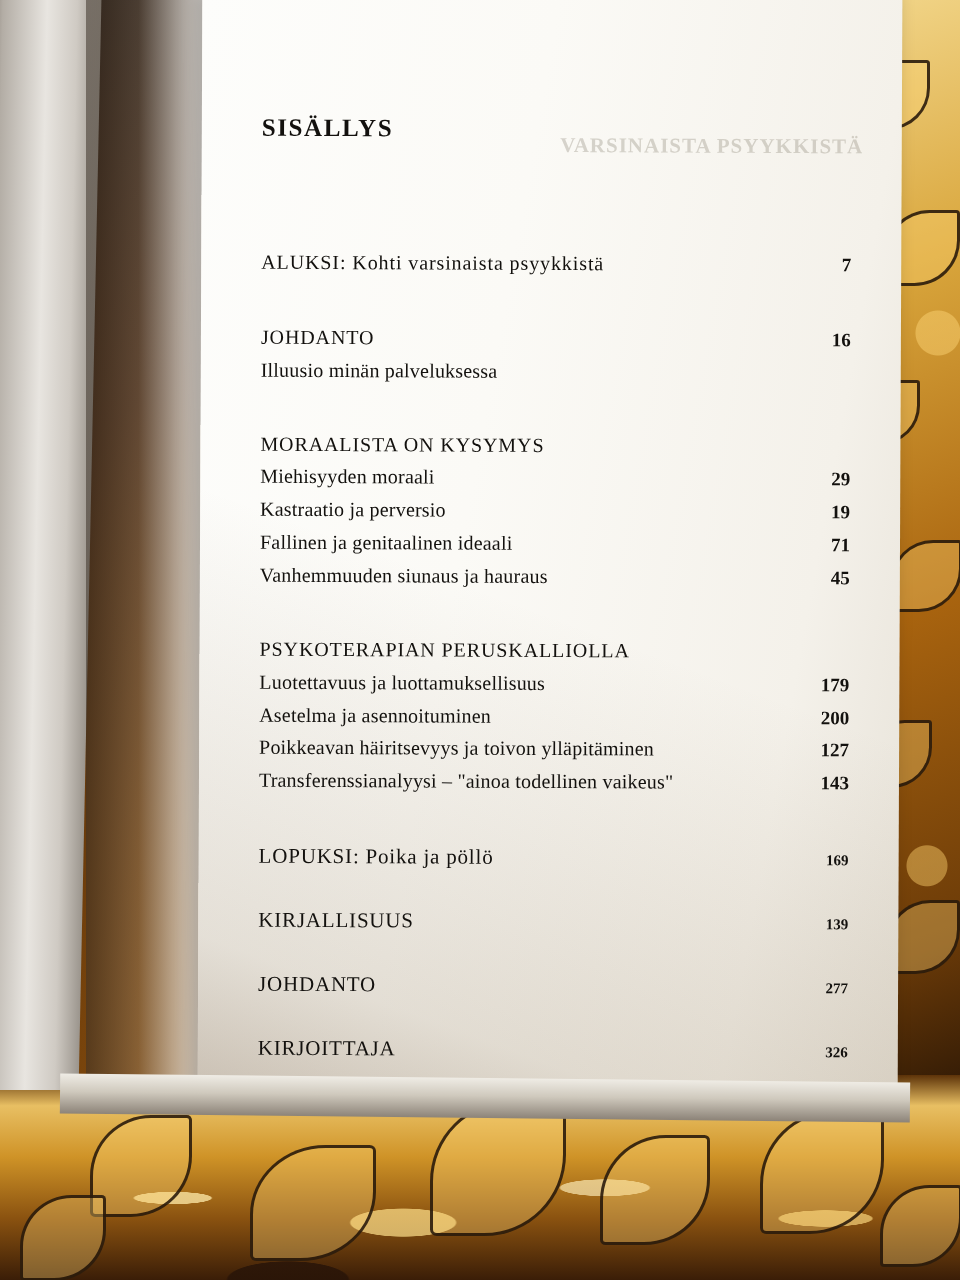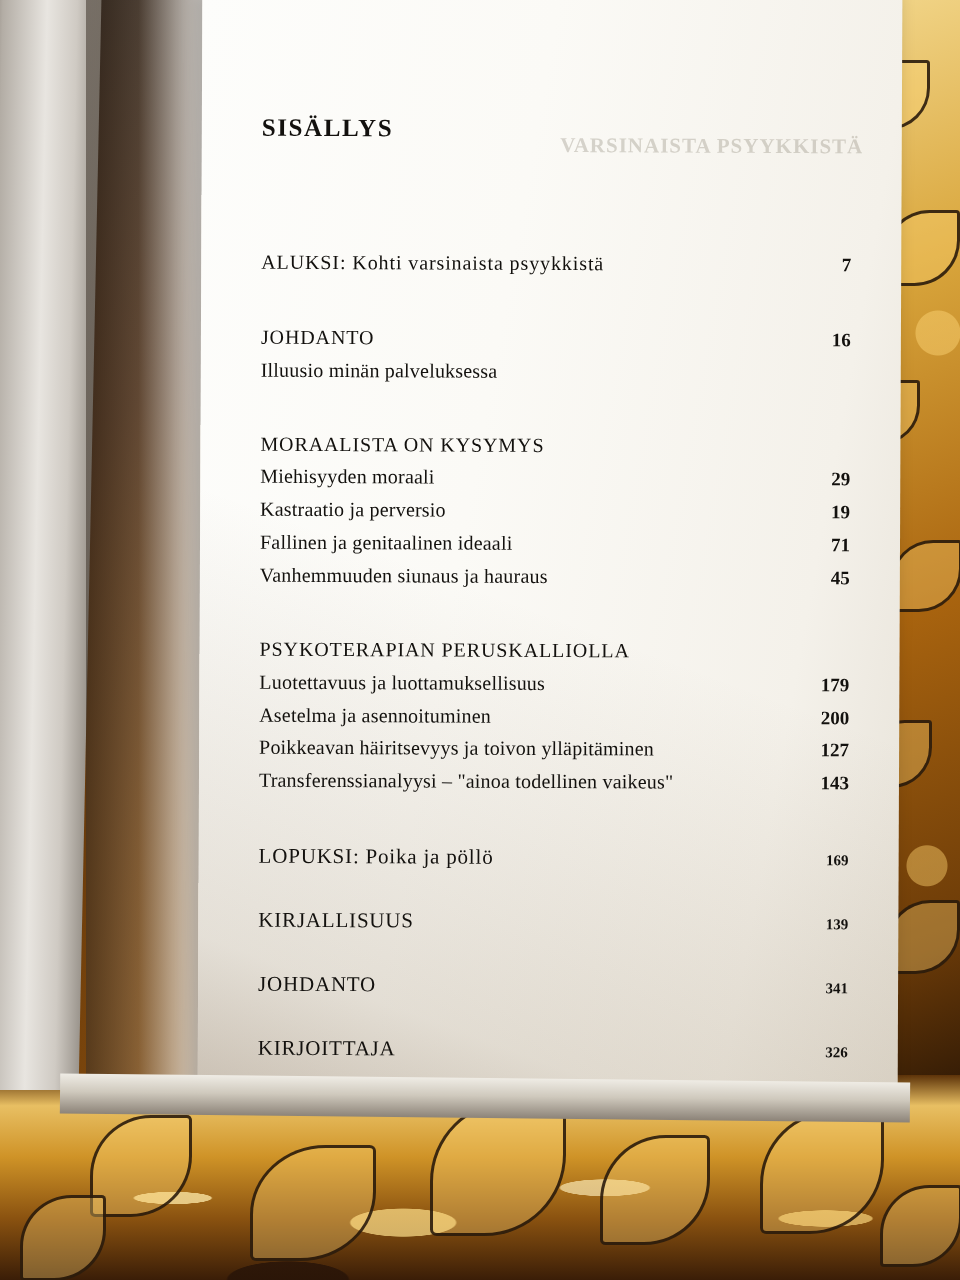--- a/index.html
+++ b/index.html
@@ -258,21 +258,21 @@
         <div class="row big-row">
           <span class="label">LOPUKSI: Poika ja pöllö</span>
           <span class="page-no">169</span>
         </div>
         <div class="row big-row">
           <span class="label">KIRJALLISUUS</span>
           <span class="page-no">139</span>
         </div>
         <div class="row big-row">
           <span class="label">JOHDANTO</span>
-          <span class="page-no">341</span>
+          <span class="page-no">277</span>
         </div>
         <div class="row big-row">
           <span class="label">KIRJOITTAJA</span>
           <span class="page-no">326</span>
         </div>
 
       </div>
     </div>
 
     <div id="bottom-edge"></div>

